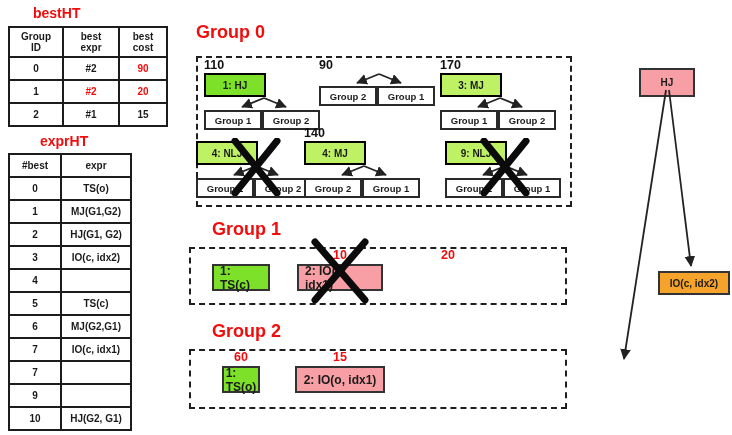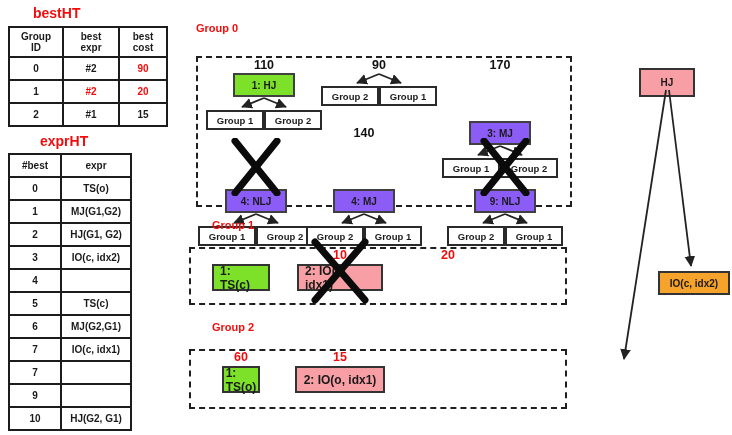--- a/index.html
+++ b/index.html
@@ -1,36 +1,36 @@
 <!DOCTYPE html>
 <html><head>
 <meta charset="utf-8">
 <style>
   html,body{margin:0;padding:0;background:#fff;}
   .canvas{position:relative;width:732px;height:435px;background:#fff;overflow:hidden;
           font-family:"Liberation Sans",sans-serif;font-weight:bold;color:#1a1a1a;}
   .abs{position:absolute;}
   .title{position:absolute;color:#f20d0d;font-size:14px;}
-  .grouplabel{position:absolute;color:#f20d0d;font-size:11px;}
+  .grouplabel{position:absolute;color:#f20d0d;font-size:18px;}
   table{border-collapse:collapse;table-layout:fixed;}
   td{border:2px solid #1c1c1c;text-align:center;vertical-align:middle;
      font-size:10px;font-weight:bold;padding:0;background:#fff;}
   .redtxt{color:#f20d0d;}
   .dashed{position:absolute;border:2px dashed #1f1f1f;box-sizing:border-box;background:transparent;}
-  .tree{position:absolute;width:120px;display:flex;flex-direction:column;align-items:center;}
+  .tree{position:absolute;width:120px;display:flex;flex-direction:column;}
   .cost{height:15px;line-height:15px;font-size:12.5px;color:#111;}
-  .nodebox{width:62px;height:24px;border:2px solid #404040;box-sizing:border-box;
+  .nodebox{width:62px;height:24px;border:2px solid #000000;box-sizing:border-box;
            display:flex;align-items:center;justify-content:center;font-size:10px;}
   .children{display:flex;}
   .childbox{width:58px;height:20px;border:2px solid #2a2a2a;box-sizing:border-box;background:#fff;
             display:flex;align-items:center;justify-content:center;font-size:9.5px;}
   .fork{display:block;height:13px;}
   .c-green{background:#7de029;}
   .c-pink{background:#f79fa4;}
-  .c-blue{background:#8b5cf6;margin-top:48px;}
+  .c-blue{background:#bef264;}
   .c-orange{background:#f5a32b;}
   .gitem{position:absolute;display:flex;flex-direction:column;align-items:center;}
   .gcost{height:16px;line-height:15px;font-size:12.5px;color:#f20d0d;}
   .gbox{height:27px;border:2px solid #333;box-sizing:border-box;display:flex;
         align-items:center;justify-content:center;font-size:12px;padding:0 6px;}
   .leafbox{position:absolute;border:2px solid #333;box-sizing:border-box;display:flex;
            align-items:center;justify-content:center;font-size:10px;}
   .xmark{position:absolute;pointer-events:none;}
   .xline{stroke:#0b0b0b;stroke-width:7;stroke-linecap:round;}
   .aline{stroke:#222;stroke-width:1.8;}

